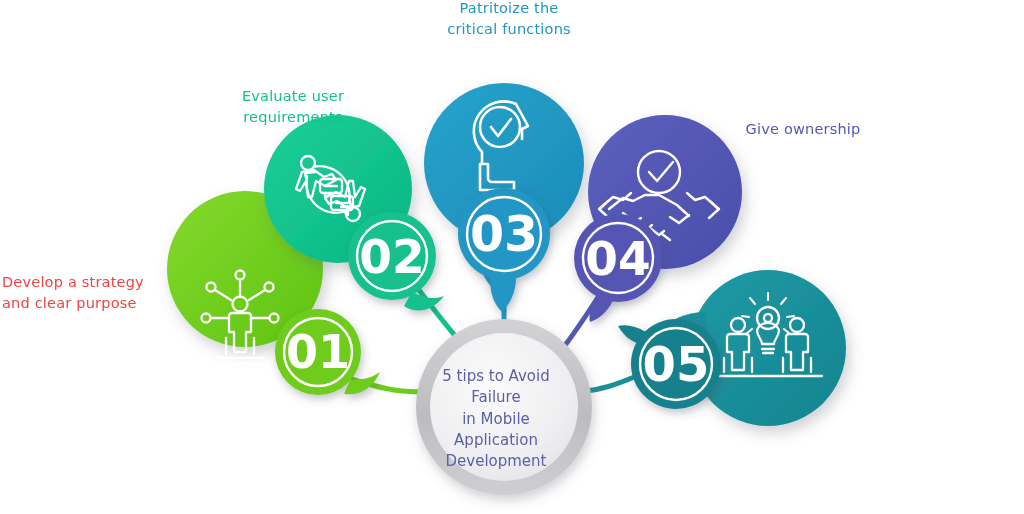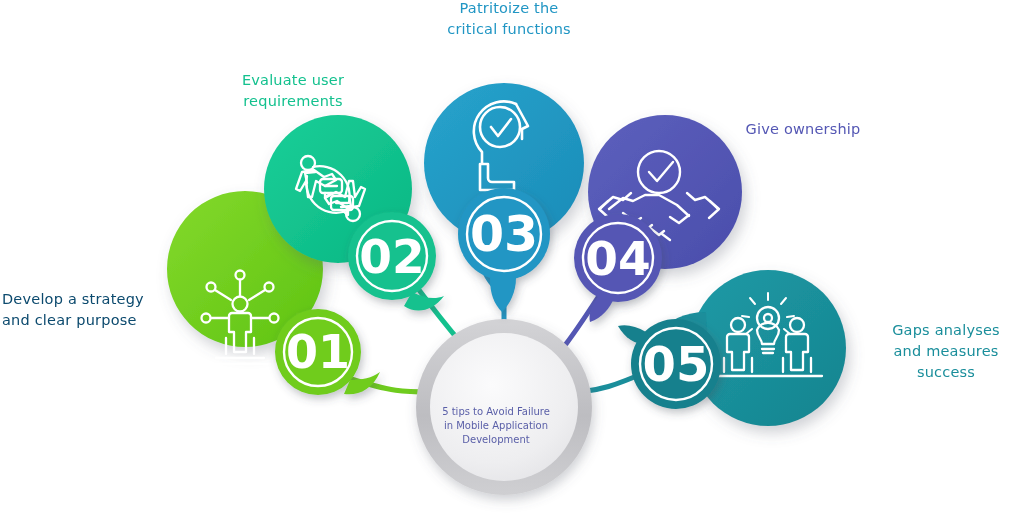--- a/index.html
+++ b/index.html
@@ -16,24 +16,24 @@
     font-size:14.5px;
     line-height:1.45;
     white-space:pre-line;
     letter-spacing:0.2px;
   }
   .cap-center{text-align:center;}
   .cap-left{text-align:left;}
 
   #hub-text{
     position:absolute;
-    left:418px;top:405px;width:156px;
+    left:418px;top:366px;width:156px;
     text-align:center;
     color:#5a5fa8;
-    font-size:10px;
+    font-size:15px;
     line-height:1.42;
     white-space:pre-line;
     font-family:"DejaVu Sans", sans-serif;
   }
 </style>
 </head>
 <body>
 
 <div id="stage">
 
@@ -246,31 +246,29 @@
     <g>
       <g filter="url(#badgeShadow)">
         <circle cx="676" cy="364" r="45" fill="#15808d"></circle>
         <path d="M646,332 C636,326 626,324 618,326 C626,340 638,346 650,344 Z" fill="#15808d"></path>
       </g>
       <circle cx="676" cy="364" r="36" fill="none" stroke="#ffffff" stroke-width="2.4"></circle>
       <text x="676" y="364" text-anchor="middle" dominant-baseline="central" font-family="DejaVu Sans, sans-serif" font-size="48" font-weight="bold" fill="#ffffff">05</text>
     </g>
   </svg>
 
-  <div class="caption cap-left" style="left:2px;top:289px;width:150px;color:#0c4a6e;">Develop a strategy
+  <div class="caption cap-left" style="left:2px;top:272px;width:150px;color:#ef4444;">Develop a strategy
 and clear purpose</div>
 
-  <div class="caption cap-center" style="left:198px;top:70px;width:190px;color:#13c18e;">Evaluate user
+  <div class="caption cap-center" style="left:198px;top:86px;width:190px;color:#13c18e;">Evaluate user
 requirements</div>
 
   <div class="caption cap-center" style="left:414px;top:-2px;width:190px;color:#2196c4;">Patritoize the
 critical functions</div>
 
   <div class="caption cap-center" style="left:712px;top:95px;width:182px;color:#5457b4;margin-top:24px;">Give ownership</div>
 
-  <div class="caption cap-center" style="left:868px;top:320px;width:156px;color:#1a8e9b;">Gaps analyses
-and measures success</div>
 
   <div id="hub-text">5 tips to Avoid Failure
 in Mobile Application
 Development</div>
 
 </div>
 
 </body></html>

